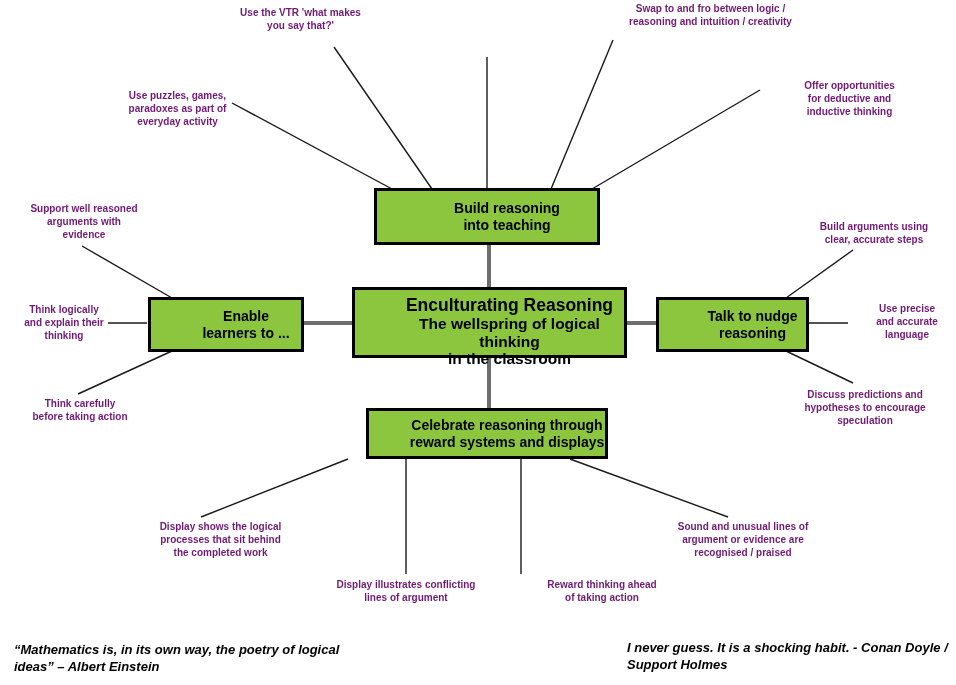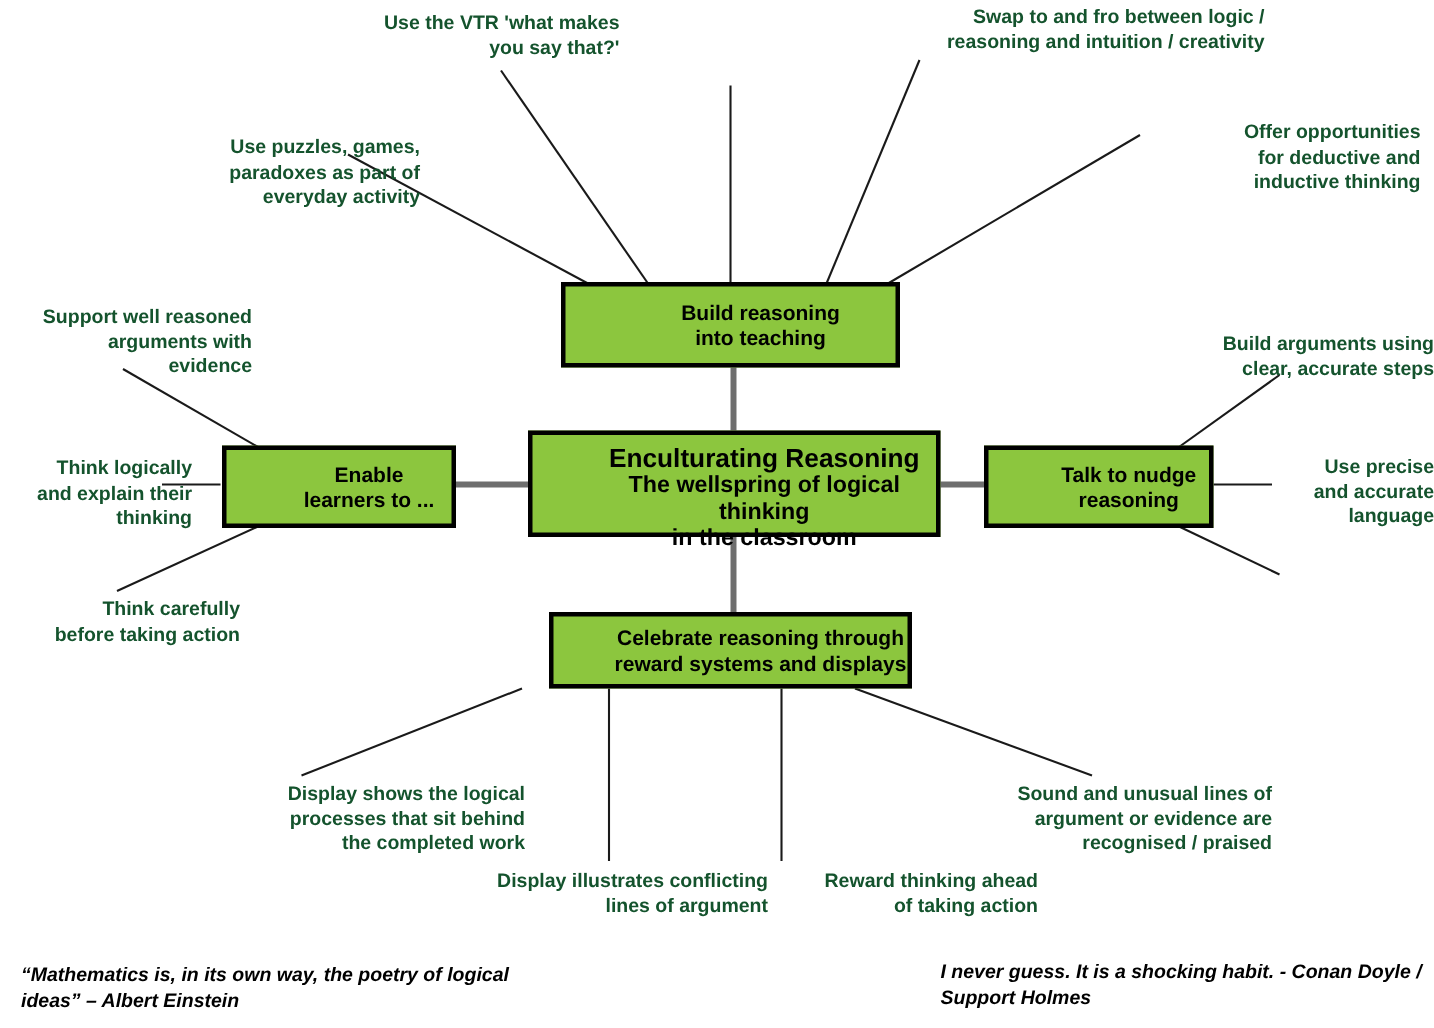--- a/index.html
+++ b/index.html
@@ -46,24 +46,24 @@
   }
   .node-center .n-first {
     font-size: 17.5px;
     display: block;
   }
   .node-branch {
     font-size: 14px;
   }
   .leaf {
     position: absolute;
-    text-align: right;
-    font-size: 13px;
+    text-align: center;
+    font-size: 10px;
     font-weight: bold;
-    color: #14532d;
+    color: #701a75;
     line-height: 1.28;
     white-space: pre-line;
     z-index: 2;
   }
   .quote {
     position: absolute;
     font-size: 13px;
     font-weight: bold;
     font-style: italic;
     color: #000000;
@@ -154,22 +154,25 @@
   <div class="leaf" style="left:0px; top:398px; width:160px;">Think carefully
 before taking action</div>
 
   <div class="leaf" style="left:792px; top:221px; width:164px;">Build arguments using
 clear, accurate steps</div>
 
   <div class="leaf" style="left:858px; top:303px; width:98px;">Use precise
 and accurate
 language</div>
 
+  <div class="leaf" style="left:774px; top:389px; width:182px;">Discuss predictions and
+hypotheses to encourage
+speculation</div>
 
-  <div class="leaf" style="left:115px; top:521px; width:235px;">Display shows the logical
+  <div class="leaf" style="left:103px; top:521px; width:235px;">Display shows the logical
 processes that sit behind
 the completed work</div>
 
   <div class="leaf" style="left:300px; top:579px; width:212px;">Display illustrates conflicting
 lines of argument</div>
 
   <div class="leaf" style="left:512px; top:579px; width:180px;">Reward thinking ahead
 of taking action</div>
 
   <div class="leaf" style="left:638px; top:521px; width:210px;">Sound  and unusual  lines of

